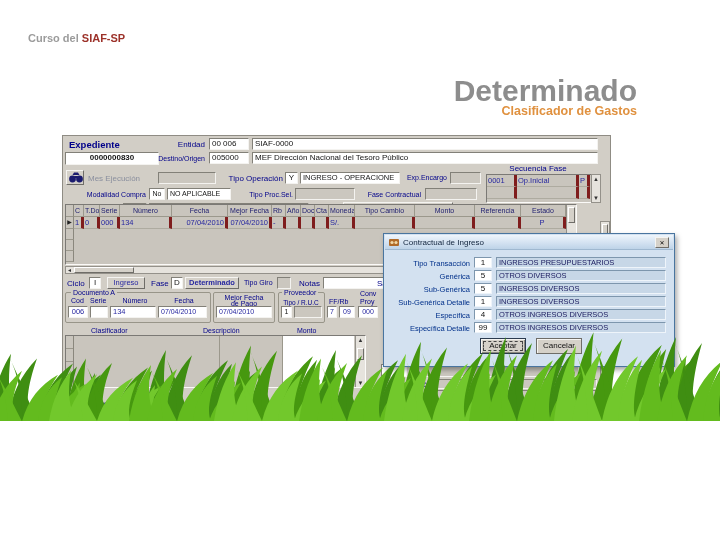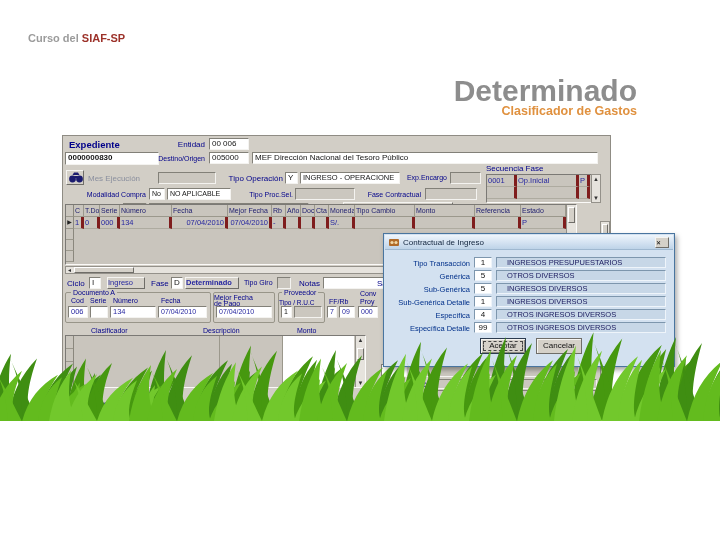--- a/index.html
+++ b/index.html
@@ -4,39 +4,39 @@
 <style>
 *{margin:0;padding:0;box-sizing:border-box}
 html,body{width:720px;height:540px}
 body{font-family:"Liberation Sans",sans-serif;background:#fff}
 .slide{position:relative;width:720px;height:421px;background:#fff;overflow:hidden}
 .ab{position:absolute}
 .lbl{position:absolute;color:#00008a;font-size:8px;line-height:9px;white-space:nowrap}
 .sm{font-size:7px;line-height:8px}
 .dis{color:#8a8f9e}
 .rt{text-align:right}
-.ctr{text-align:left}
+.ctr{text-align:center}
 .bx{position:absolute;background:#fff;border:1px solid;border-color:#828078 #f4f3f0 #f4f3f0 #828078;font-size:8px;line-height:10px;color:#141414;padding:0 2px;white-space:nowrap;overflow:hidden}
 .gb{background:#cbc7bf;color:#3a3a3a}
 .rs{position:absolute;background:#d5d1c9;border:1px solid;border-color:#f5f4f1 #6f6d68 #6f6d68 #f5f4f1;font-size:8px;overflow:hidden;white-space:nowrap}
 .blue{color:#2727a0}
 .grp{position:absolute;border:1px solid #989589;border-radius:2px}
 .cap{position:absolute;top:-4px;left:5px;background:#d2cec6;padding:0 2px;font-size:7px;line-height:8px;color:#00008a;white-space:nowrap}
 .grid{position:absolute;background:#c9c5bd;border:1px solid;border-color:#7b7975 #fbfaf8 #fbfaf8 #7b7975}
 .grow{display:flex}
 .hc{border-right:1px solid #9b988c;border-bottom:1px solid #9b988c;font-size:7px;line-height:11px;color:#1c1c6e;padding:0 1px;height:12px;overflow:hidden;white-space:nowrap;flex:none}
 .vc{border-right:3px solid #7f1d1d;border-bottom:1px solid #aeaba0;font-size:7.5px;line-height:11px;color:#2727a0;padding:0 1px;height:12px;overflow:hidden;white-space:nowrap;flex:none}
 .rc{background:#c9c5bd;border-right:1px solid #8a877d;border-bottom:1px solid #9b988c;height:12px;flex:none;font-size:6px;line-height:11px;color:#222;text-align:center}
 .sbv{position:absolute;width:10px;background:#e6e3dd;border:1px solid #94918a;font-size:6px;color:#333;text-align:center;line-height:8px}
 .thumb{position:absolute;left:1px;right:1px;background:#d5d1c9;border:1px solid;border-color:#fff #6f6d68 #6f6d68 #fff}
 .link{text-decoration:underline}
 .dlg{position:absolute;left:383px;top:233px;width:292px;height:134px;background:#d3e1f0;border:1px solid #49759f;box-shadow:2px 3px 5px rgba(0,0,0,.35)}
 .dtitle{position:absolute;left:1px;top:1px;right:1px;height:15px;background:linear-gradient(#eef5fc,#bed3e8);border-bottom:1px solid #9fb8d0}
 .dbx{position:absolute;background:#fff;border:1px solid;border-color:#7d96ad #eef4fa #eef4fa #7d96ad;font-size:8px;line-height:10px;color:#101010;text-align:center;overflow:hidden}
-.dnm{position:absolute;background:#c7d7e7;border:1px solid;border-color:#7d96ad #eef4fa #eef4fa #7d96ad;font-size:7.5px;line-height:10px;color:#1a1a5e;padding:0 10px;overflow:hidden;white-space:nowrap}
+.dnm{position:absolute;background:#c7d7e7;border:1px solid;border-color:#7d96ad #eef4fa #eef4fa #7d96ad;font-size:7.5px;line-height:10px;color:#1a1a5e;padding:0 2px;overflow:hidden;white-space:nowrap}
 .dlbl{position:absolute;color:#00308a;font-size:7.5px;line-height:9px;white-space:nowrap;text-align:right}
 .btn{position:absolute;background:#d5d1c9;border:1px solid #2b3b4f;box-shadow:inset 1px 1px 0 #f5f4f1, inset -1px -1px 0 #8a877d;font-size:8px;color:#111;text-align:center;line-height:13px}
 .focusd{outline:1px dashed #444;outline-offset:-4px}
 </style>
 </head>
 <body>
 
 <div class="slide">
 
   <div class="ab" style="left:28px;top:32px;font-size:11px;font-weight:bold">
@@ -49,20 +49,21 @@
 
   <div class="ab" style="right:0;top:417px;width:37px;height:8px;background:#f26c21"></div>
 
   <div class="ab" style="left:62px;top:135px;width:549px;height:323px;background:#d2cec6;border:1px solid #8f8c84">
 
     <div class="lbl" style="left:6px;top:4px;font-size:9.5px;font-weight:bold">Expediente</div>
     <div class="bx ctr" style="left:2px;top:16px;width:94px;height:13px;font-weight:bold">0000000830</div>
 
     <div class="lbl rt" style="left:80px;top:4px;width:62px">Entidad</div>
     <div class="bx" style="left:146px;top:2px;width:40px;height:12px">00 006</div>
+    <div class="bx" style="left:189px;top:2px;width:346px;height:12px">SIAF-0000</div>
 
     <div class="lbl rt sm" style="left:80px;top:19px;width:62px">Destino/Origen</div>
     <div class="bx" style="left:146px;top:16px;width:40px;height:12px">005000</div>
     <div class="bx" style="left:189px;top:16px;width:346px;height:12px">MEF Dirección Nacional del Tesoro Público</div>
 
     <div class="rs" style="left:3px;top:34px;width:18px;height:15px">
       <svg width="16" height="13" viewBox="0 0 16 13" style="margin:0 0 0 1px">
         <circle cx="4.5" cy="8" r="3.4" fill="#1b1b6e"></circle>
           <circle cx="11.5" cy="8" r="3.4" fill="#1b1b6e"></circle>
         <path d="M4.5,4 L6,1.5 L10,1.5 L11.5,4 Z" fill="#1b1b6e"></path>

